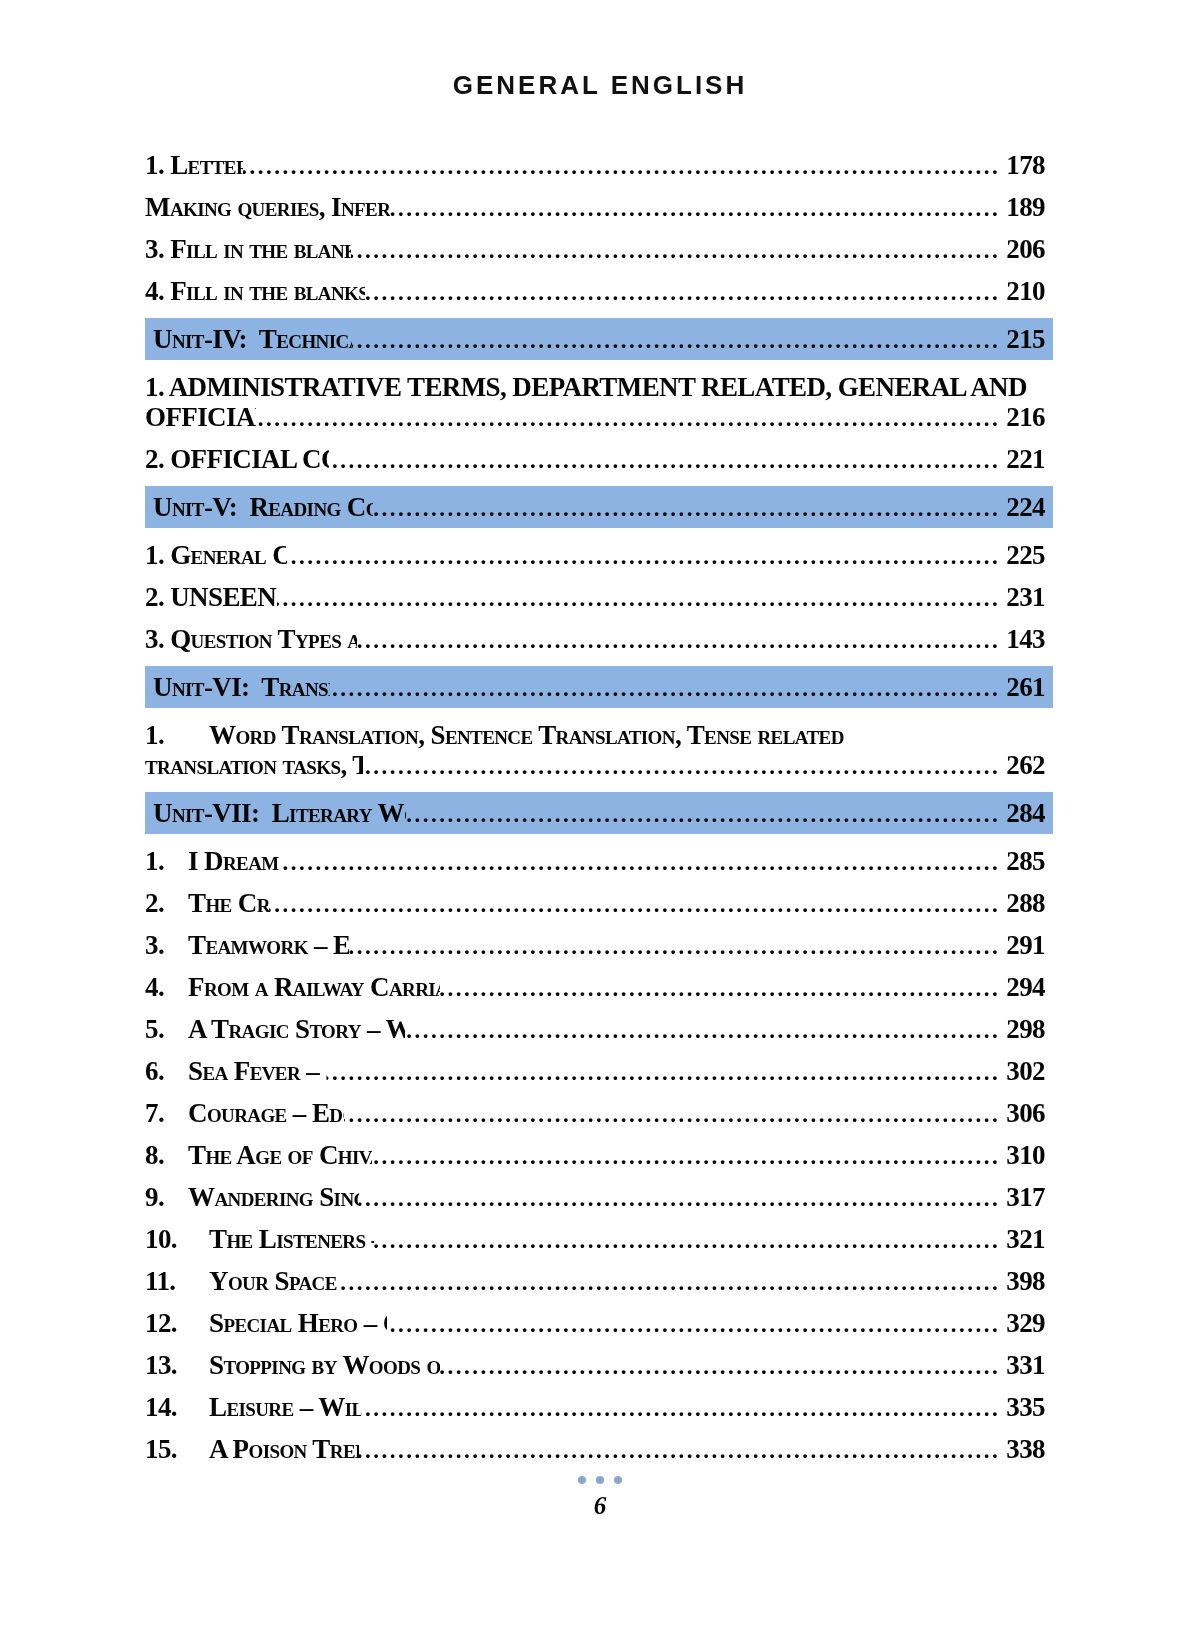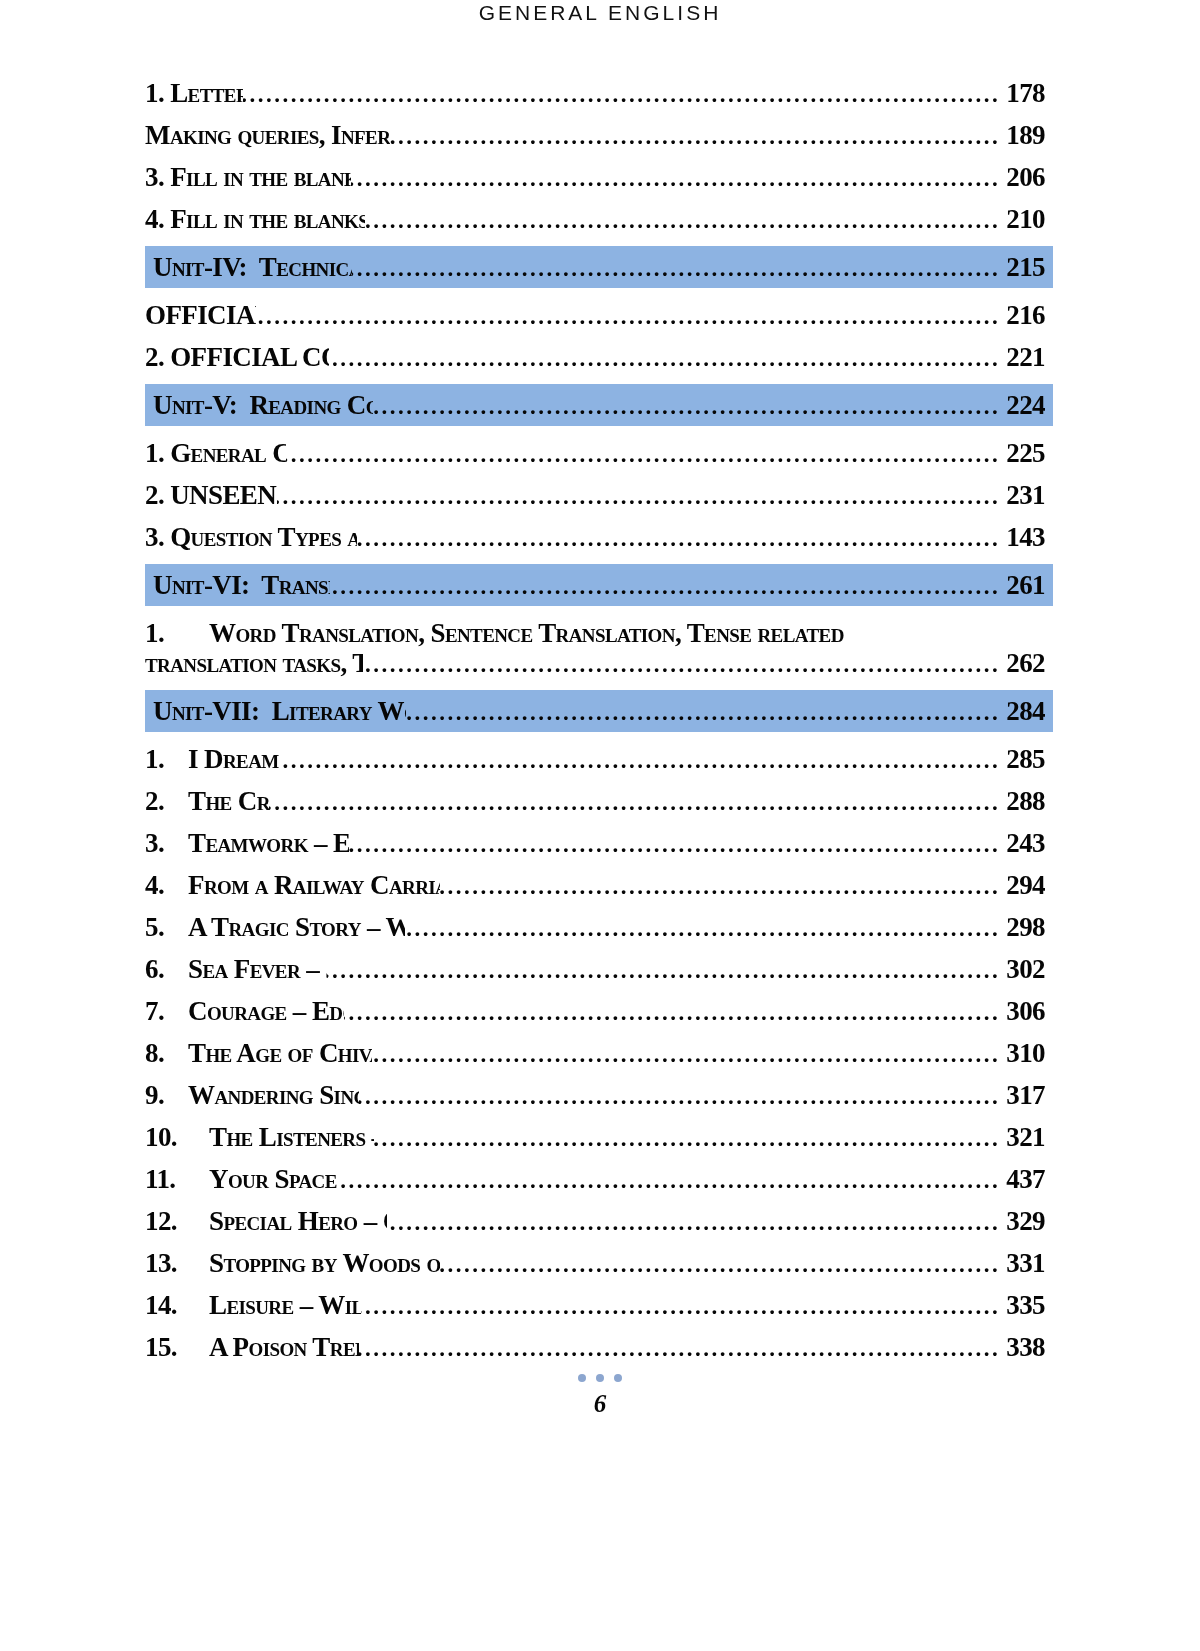--- a/index.html
+++ b/index.html
@@ -10,26 +10,27 @@
   body {
     width: 1200px;
     height: 1651px;
     overflow: hidden;
     position: relative;
     box-sizing: border-box;
     font-family: "Liberation Serif", serif;
     color: #060606;
   }
   .page-header {
+    margin-top: 72px;
     height: 26px;
     line-height: 26px;
     text-align: center;
     font-family: "Liberation Sans", sans-serif;
-    font-weight: normal;
-    font-size: 21px;
+    font-weight: bold;
+    font-size: 26px;
     letter-spacing: 3px;
     color: #111;
   }
   .toc {
     margin: 52px 155px 0 145px;
     font-weight: bold;
     font-variant: small-caps;
     font-size: 27px;
     letter-spacing: -0.6px;
   }
@@ -115,20 +116,21 @@
         <div class="tline"><span class="ttl">Making queries, Inferences, Blanks, and Substitutions</span><span class="leader"></span><span class="pg">189</span></div>
       </div>
       <div class="block">
         <div class="tline"><span class="ttl">3. Fill in the blanks with suitable Articles</span><span class="leader"></span><span class="pg">206</span></div>
       </div>
       <div class="block">
         <div class="tline"><span class="ttl">4. Fill in the blanks with suitable Prepositions</span><span class="leader"></span><span class="pg">210</span></div>
       </div>
       <div class="unit-row" style="background: rgb(141, 179, 226);"><span class="ttl">Unit-IV:  Technical Terms (10 Questions)</span><span class="leader"></span><span class="pg">215</span></div>
       <div class="block">
+        <div class="tline"><span class="ttl">1. ADMINISTRATIVE TERMS, DEPARTMENT RELATED, GENERAL AND</span></div>
         <div class="tline"><span class="ttl">OFFICIAL TERMS</span><span class="leader"></span><span class="pg">216</span></div>
       </div>
       <div class="block">
         <div class="tline"><span class="ttl">2. OFFICIAL CORRESPONDENCE</span><span class="leader"></span><span class="pg">221</span></div>
       </div>
       <div class="unit-row" style="background: rgb(141, 179, 226);"><span class="ttl">Unit-V:  Reading Comprehension (20 Questions)</span><span class="leader"></span><span class="pg">224</span></div>
       <div class="block">
         <div class="tline"><span class="ttl">1. General Comprehension</span><span class="leader"></span><span class="pg">225</span></div>
       </div>
       <div class="block">
@@ -143,21 +145,21 @@
         <div class="tline"><span class="ttl">translation tasks, Tense / Voice related tasks.</span><span class="leader"></span><span class="pg">262</span></div>
       </div>
       <div class="unit-row" style="background: rgb(141, 179, 226);"><span class="ttl">Unit-VII:  Literary Works (15 Questions)- Part A: Poems</span><span class="leader"></span><span class="pg">284</span></div>
       <div class="block">
         <div class="tline"><span class="num">1.</span><span class="ttl">I Dream of Spices</span><span class="leader"></span><span class="pg">285</span></div>
       </div>
       <div class="block">
         <div class="tline"><span class="num">2.</span><span class="ttl">The Crocodile</span><span class="leader"></span><span class="pg">288</span></div>
       </div>
       <div class="block">
-        <div class="tline"><span class="num">3.</span><span class="ttl">Teamwork – Edger Albert Guest</span><span class="leader"></span><span class="pg">243</span></div>
+        <div class="tline"><span class="num">3.</span><span class="ttl">Teamwork – Edger Albert Guest</span><span class="leader"></span><span class="pg">291</span></div>
       </div>
       <div class="block">
         <div class="tline"><span class="num">4.</span><span class="ttl">From a Railway Carriage – Robert Louis Balfour Stevenson</span><span class="leader"></span><span class="pg">294</span></div>
       </div>
       <div class="block">
         <div class="tline"><span class="num">5.</span><span class="ttl">A Tragic Story – William Makepeace Thackeray</span><span class="leader"></span><span class="pg">298</span></div>
       </div>
       <div class="block">
         <div class="tline"><span class="num">6.</span><span class="ttl">Sea Fever – John Masefield</span><span class="leader"></span><span class="pg">302</span></div>
       </div>
@@ -167,21 +169,21 @@
       <div class="block">
         <div class="tline"><span class="num">8.</span><span class="ttl">The Age of Chivalry – George Krokos </span><span class="leader"></span><span class="pg">310</span></div>
       </div>
       <div class="block">
         <div class="tline"><span class="num">9.</span><span class="ttl">Wandering Singers – Sarojini Naidu</span><span class="leader"></span><span class="pg">317</span></div>
       </div>
       <div class="block">
         <div class="tline"><span class="num wide">10.</span><span class="ttl">The Listeners – Walter de la mere </span><span class="leader"></span><span class="pg">321</span></div>
       </div>
       <div class="block">
-        <div class="tline"><span class="num wide">11.</span><span class="ttl">Your Space – David Bates </span><span class="leader"></span><span class="pg">437</span></div>
+        <div class="tline"><span class="num wide">11.</span><span class="ttl">Your Space – David Bates </span><span class="leader"></span><span class="pg">398</span></div>
       </div>
       <div class="block">
         <div class="tline"><span class="num wide">12.</span><span class="ttl">Special Hero – Christine M. Kerschan </span><span class="leader"></span><span class="pg">329</span></div>
       </div>
       <div class="block">
         <div class="tline"><span class="num wide">13.</span><span class="ttl">Stopping by Woods on a Snowy Evening – Robert Frost </span><span class="leader"></span><span class="pg">331</span></div>
       </div>
       <div class="block">
         <div class="tline"><span class="num wide">14.</span><span class="ttl">Leisure – William Henry Davies</span><span class="leader"></span><span class="pg">335</span></div>
       </div>

